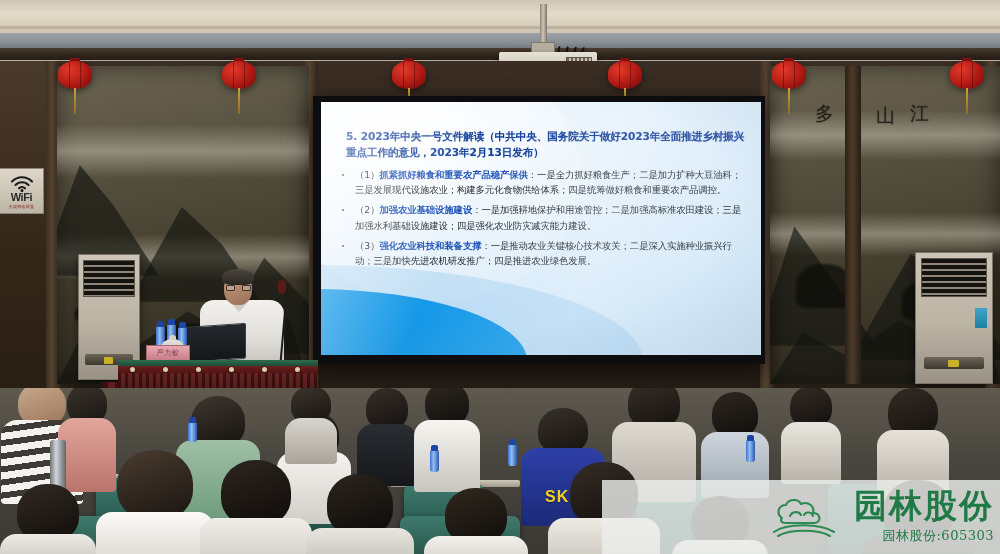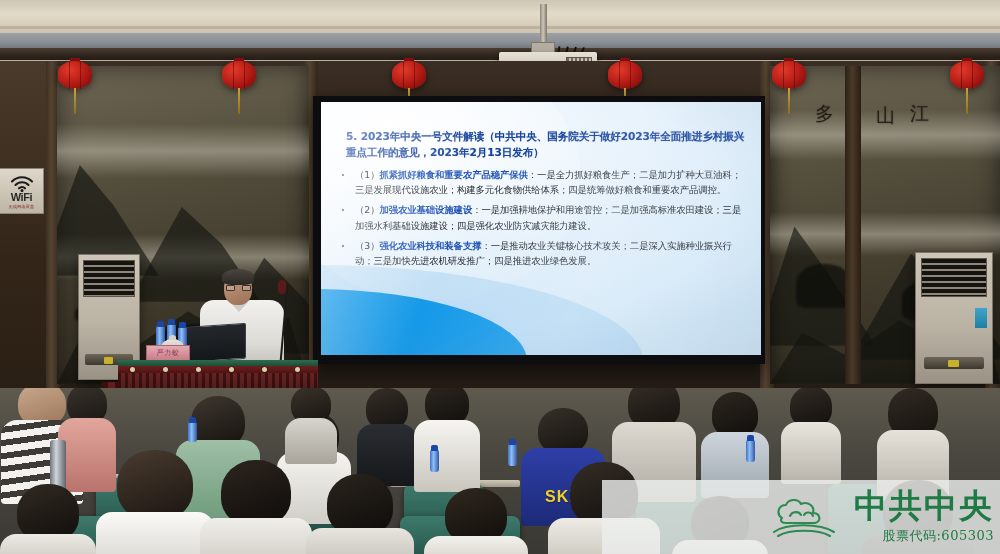--- a/index.html
+++ b/index.html
@@ -691,19 +691,19 @@
       <svg class="wm-logo" viewBox="0 0 76 50">
         <g fill="none" stroke="#2d8a52" stroke-width="2.1" stroke-linecap="round" stroke-linejoin="round">
           <path d="M14 26 C8 22 10 13 18 13 C20 7 30 6 33 12 C40 9 47 14 45 21 C52 21 54 29 47 31 L18 31 C13 31 12 28 14 26 Z"></path>
           <path d="M22 24 C24 19 31 19 33 23"></path>
           <path d="M36 23 C38 19 44 20 45 24"></path>
           <path d="M6 40 C18 31 52 31 66 40"></path>
           <path d="M10 44 C22 37 50 37 62 44"></path>
         </g>
       </svg>
       <div class="wm-text">
-        <div class="wm-name">中共中央</div>
-        <div class="wm-code">股票代码:605303</div>
+        <div class="wm-name">园林股份</div>
+        <div class="wm-code">园林股份:605303</div>
       </div>
     </div>
   </div>
 
 </div>
 
 </body></html>

